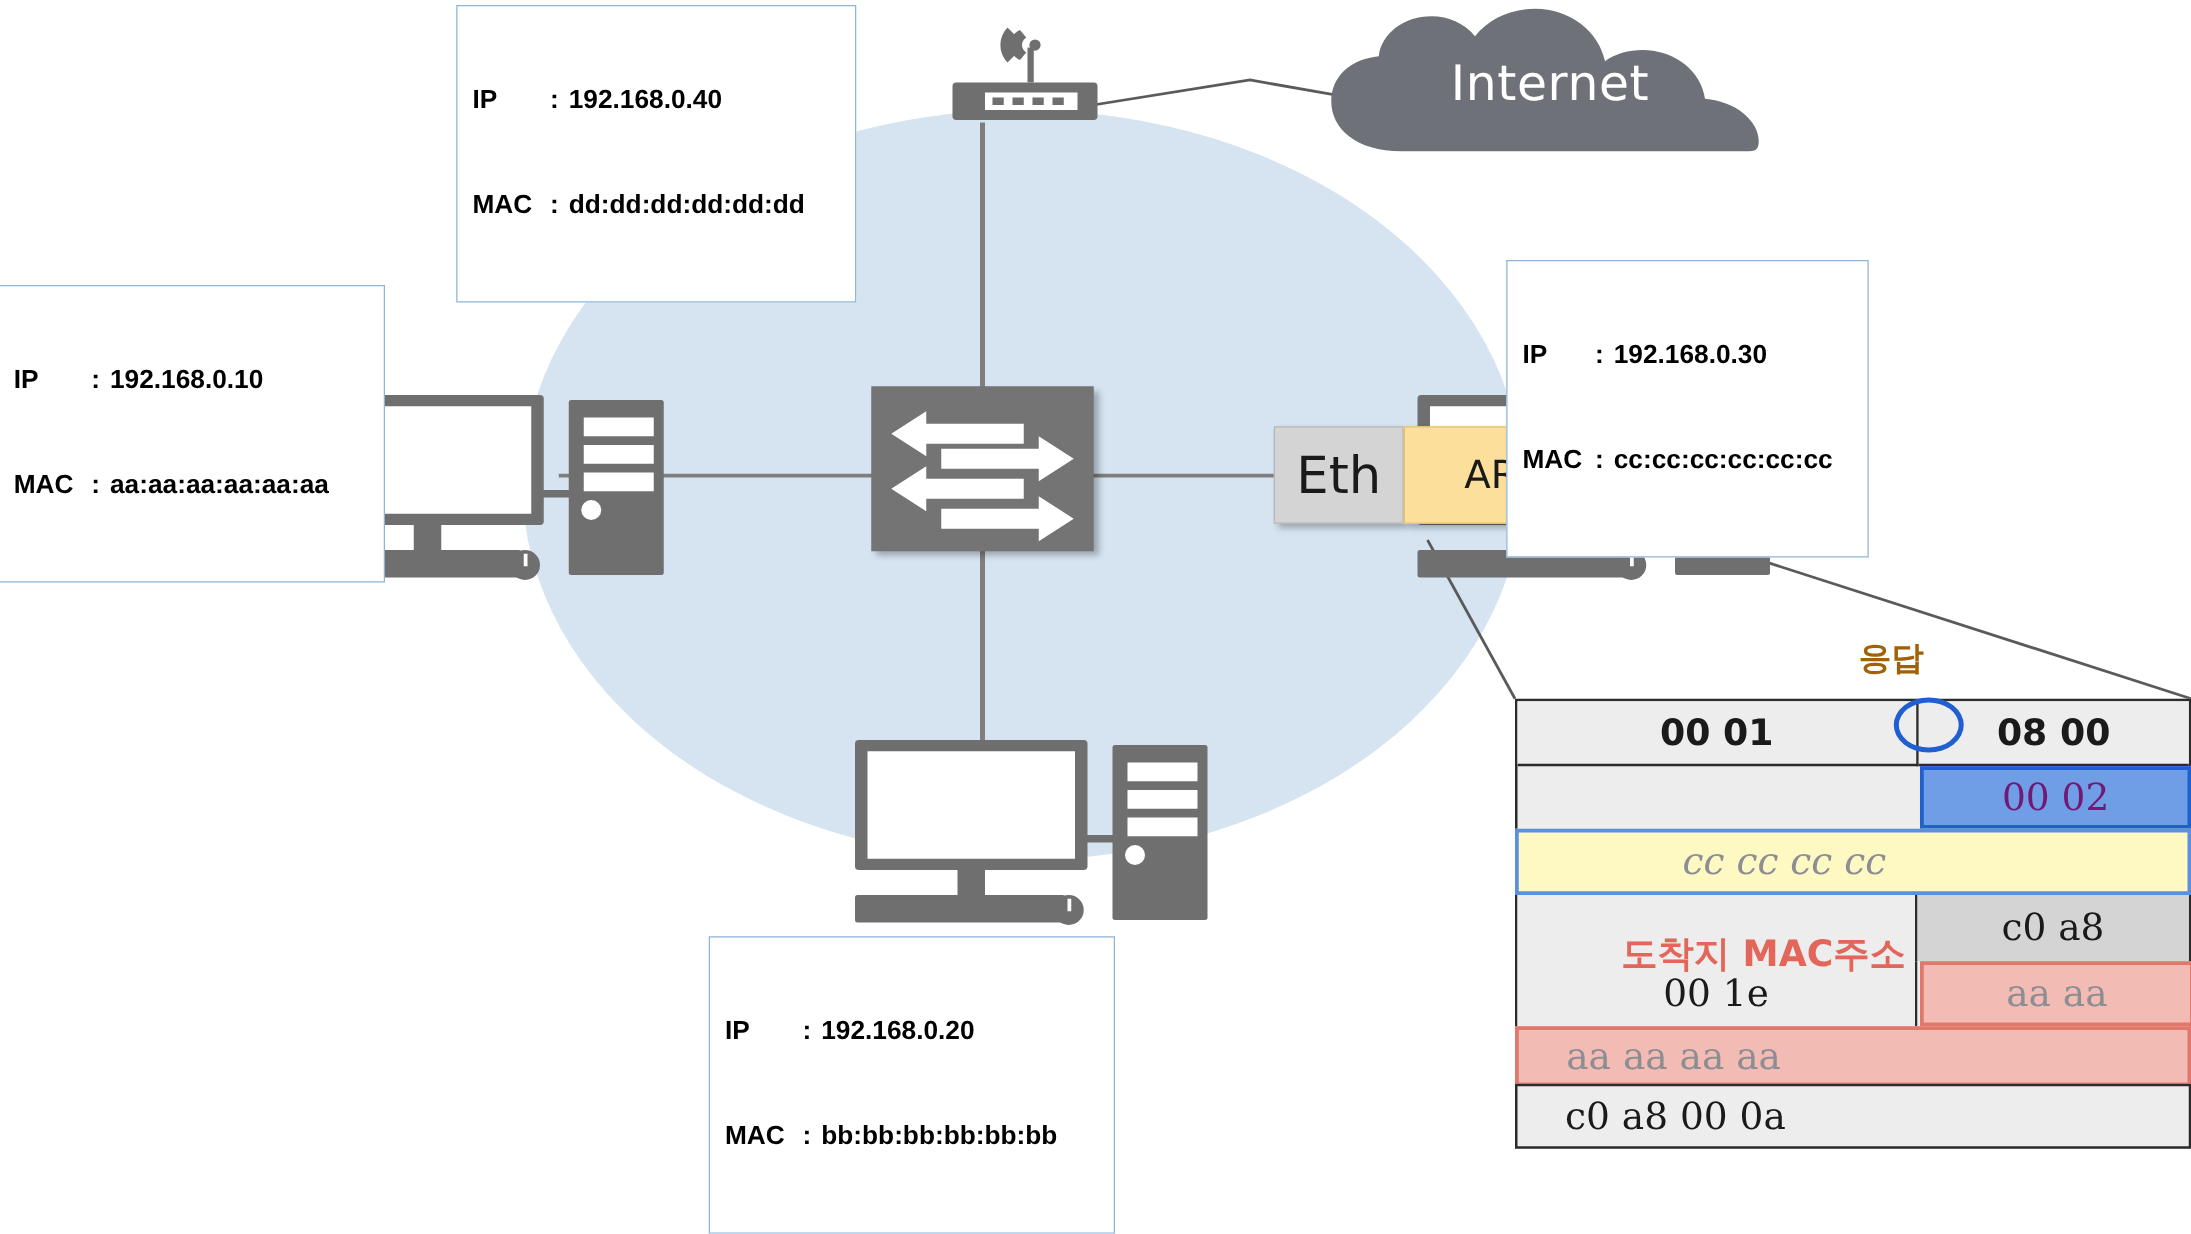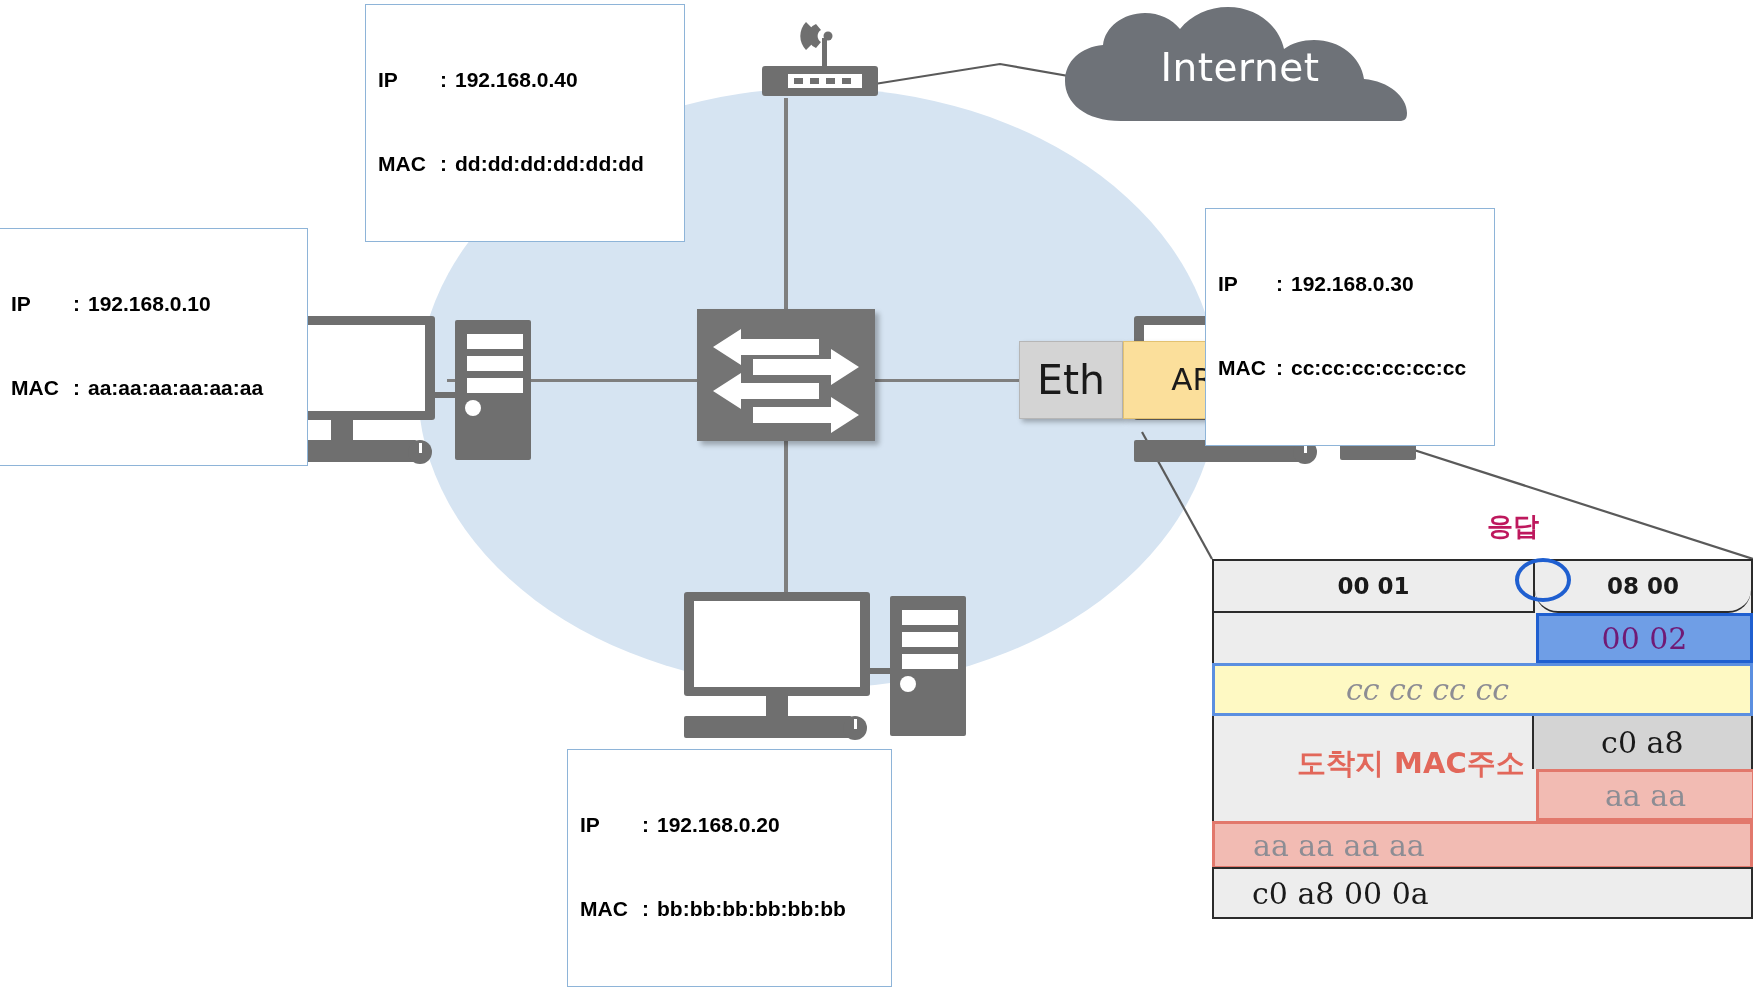--- a/index.html
+++ b/index.html
@@ -94,21 +94,21 @@
   .r1{ top:52px;  height:50px; }
   .r2{ top:102px; height:53px; }
   .r3{ top:155px; height:53px; }
   .r4{ top:208px; height:52px; }
   .r5{ top:260px; height:48px; }
 
   .c-eee{ background:#ededed; }
   .c-ddd{ background:#d4d4d4; }
   .sep-r{ border-right:2px solid #2b2b2b; }
   .sep-b{ border-bottom:2px solid #2b2b2b; }
-  .bold-hex{ font-weight:bold; font-family:"DejaVu Sans", sans-serif; font-size:23px; }
+  .bold-hex{ font-weight:bold; font-family:"DejaVu Sans", sans-serif; font-size:29px; }
 
   
   .hl{ position:absolute; }
   #hl-opcode{
     left:322px; top:52px; width:217px; height:50px;
     background:#6f9ee6; border:3px solid #1f5fd0;
   }
   #hl-src-top{
     left:-2px; top:102px; width:541px; height:53px;
     background:#fef9c3; border:3px solid #5b8fe0;font-style:italic;
@@ -126,21 +126,21 @@
     background:#f2bbb3; border:3px solid #e2786c;
   }
 
   .hl-text{
     position:absolute; display:flex; align-items:center;
     font-size:29px; font-weight:bold; font-family:"DejaVu Sans", sans-serif;
     white-space:nowrap;
   }
   #lbl-src{ left:1323px; top:634px; color:#2f6fe0; }
   #lbl-dst{ left:1272px; top:744px; color:#e2675a;margin-left:25px; }
-  #lbl-reply{ left:1487px; top:509px; color:#be185d; font-size:26px; }
+  #lbl-reply{ left:1487px; top:509px; color:#a16207; font-size:26px; }
 
   .faded{ color:#8d8d94; }
   .circle-02{
     position:absolute; left:1515px; top:558px; width:56px; height:44px;
     border:4px solid #1f5fd0; border-radius:50%;
   }
 </style>
 </head>
 <body>
 
@@ -320,34 +320,35 @@
       <span class="kw">MAC</span>
       <span>:</span>
       <span style="padding-left:8px">bb:bb:bb:bb:bb:bb</span>
     </div>
   </div>
 
   <div id="hex-table">
 
     <div class="hrow r0">
       <div class="hcell c-eee sep-r sep-b bold-hex" style="width:322px;">00  01</div>
-      <div class="hcell c-eee sep-b bold-hex" style="width:217px;border-radius:23px;">08  00</div>
+      <div class="hcell c-eee sep-b bold-hex" style="width:217px;">08  00</div>
     </div>
 
 
     <div class="hrow r2">
       <div class="hcell c-eee" style="width:541px;"></div>
     </div>
 
     <div class="hrow r3">
       <div class="hcell c-eee sep-r" style="width:322px;"></div>
       <div class="hcell c-ddd" style="width:219px;">c0   a8</div>
     </div>
 
     <div class="hrow r4">
+      <div class="hcell c-eee sep-r" style="width:322px;">00  1e</div>
       <div class="hcell c-eee" style="width:219px;"></div>
     </div>
 
     <div class="hrow r5">
       <div class="hcell c-eee" style="width:541px;"></div>
     </div>
 
     <div class="hl" id="hl-opcode">
       <div class="hcell faded" style="width:100%;height:100%;color:#701a75;">00  02</div>
     </div>

